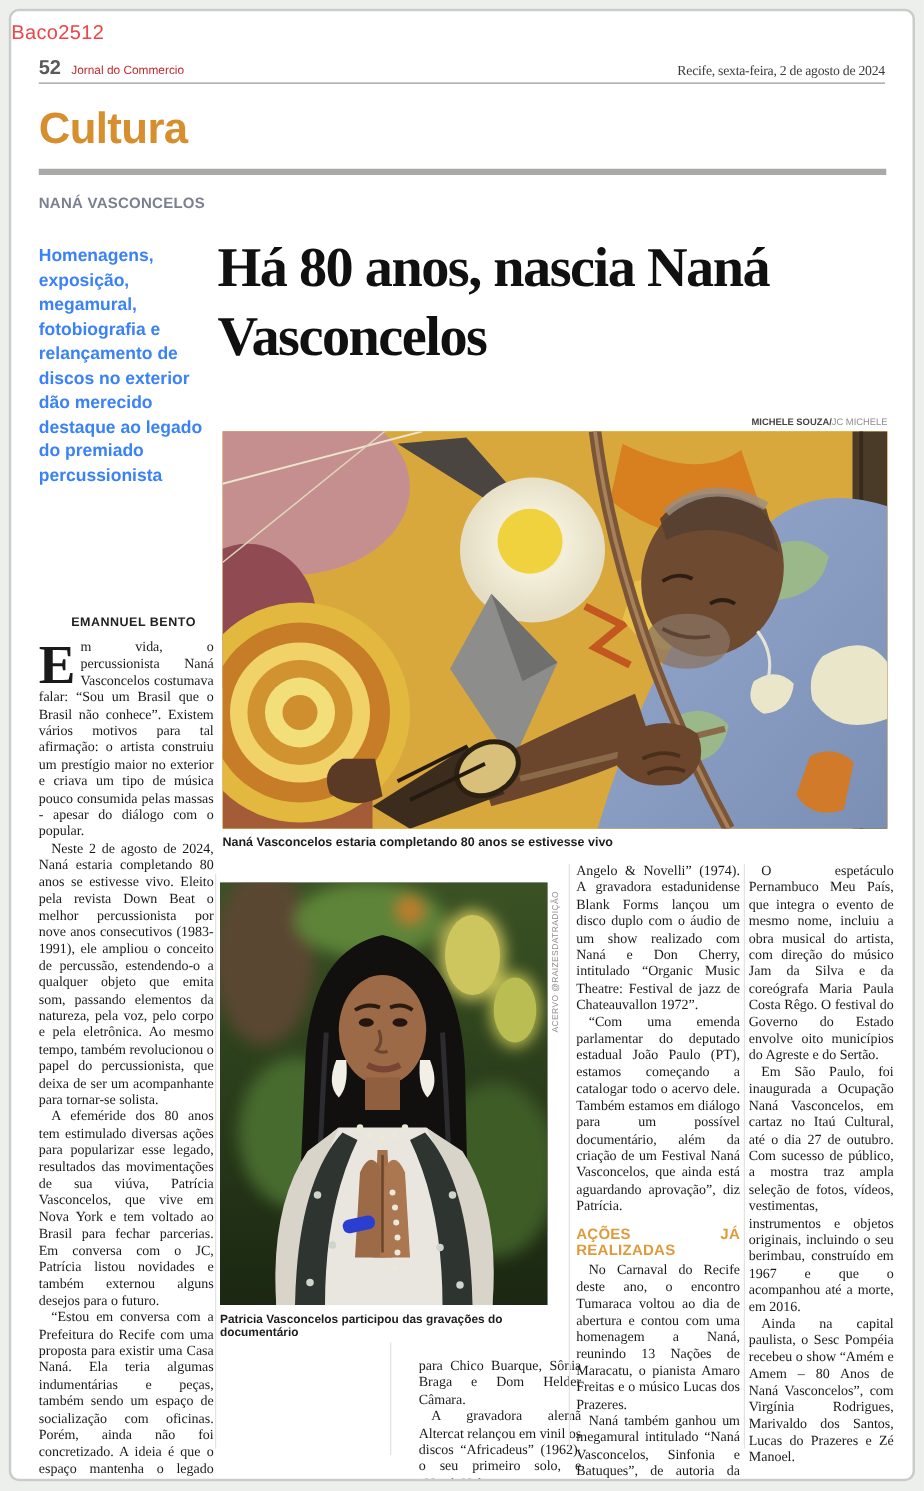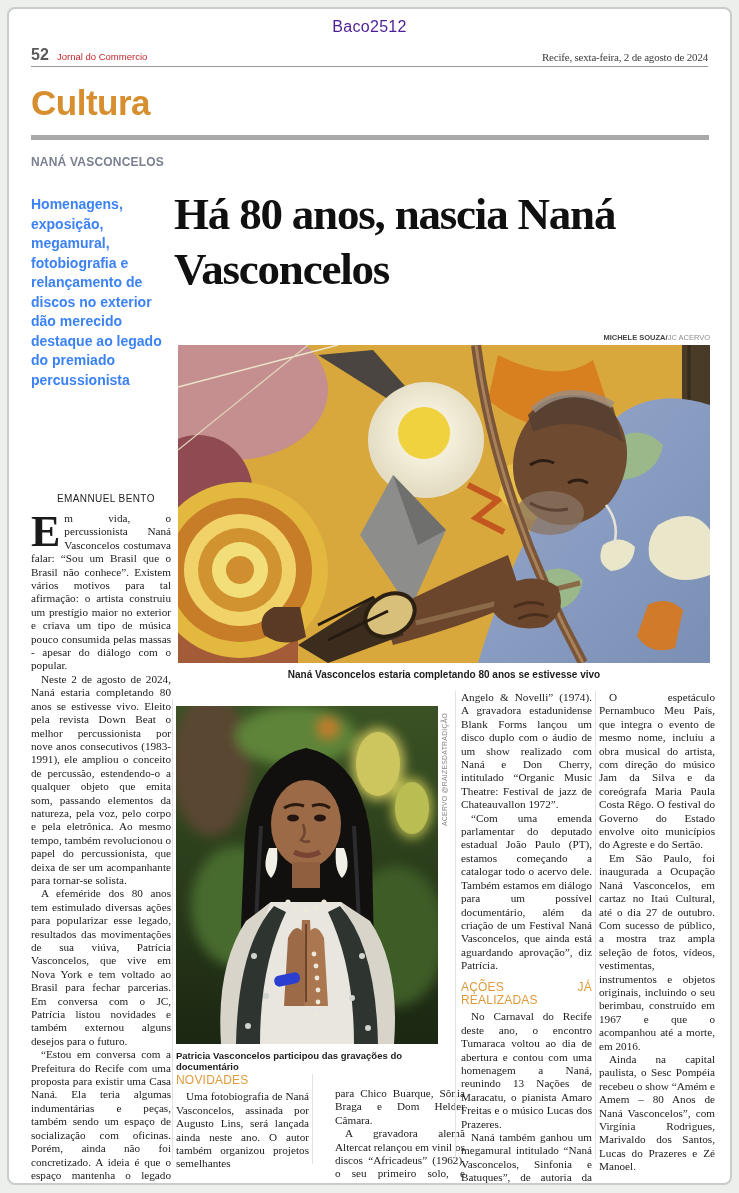--- a/index.html
+++ b/index.html
@@ -1,63 +1,63 @@
 <!DOCTYPE html>
 <html><head>
 <meta charset="utf-8">
 <style>
   * { margin:0; padding:0; box-sizing:border-box; }
   html,body { width:739px; height:1193px; background:#edefed; font-family:"Liberation Sans",sans-serif; }
   .page { position:absolute; left:7px; top:7px; width:725px; height:1178px; background:#fff;
           border:2px solid #c9cdc9; border-radius:8px; overflow:hidden; }
   .abs { position:absolute; }
 
-  .baco { top:9px; left:0; width:100%; text-align:center; color:#4c1d95; font-size:16px; letter-spacing:.3px; }
+  .baco { top:9px; left:0; width:100%; text-align:left; color:#ef4444; font-size:16px; letter-spacing:.3px; }
 
   .mast { top:38px; left:22px; right:22px; height:20px; border-bottom:1.5px solid #9a9a98; }
   .pagenum { position:absolute; left:0; bottom:2px; font-size:16px; font-weight:bold; color:#5a5a5a;text-align:right; }
   .paper   { position:absolute; left:26px; bottom:4px; font-size:9.5px; font-weight:normal; color:#c1272d; }
   .dateline{ position:absolute; right:0; bottom:3px; font-size:11px; color:#3c3c3c; font-family:"Liberation Serif",serif; letter-spacing:-.2px;text-align:center; }
 
   .section { top:74px; left:22px; font-size:35px; font-weight:bold; color:#d78e2e; letter-spacing:-.5px; }
   .graybar { top:126px; left:22px; width:678px; height:5px; background:#a9a9a7; }
   .kicker  { top:146px; left:22px; font-size:12px; font-weight:bold; color:#7b8090; letter-spacing:.2px; }
 
   .deck { top:186px; left:22px; width:134px; color:#3b82f6; font-size:14px; line-height:19.5px; font-weight:bold; }
 
   .headline { top:178px; left:165px; width:540px; font-size:45px; line-height:55px; font-weight:800;
               color:#101010; letter-spacing:-1.2px; font-family:Liberation Serif, serif; }
 
   .credit-main { top:324px; left:165px; width:536px; text-align:right; font-size:7.5px; color:#8d8d8d; }
   .credit-main b { color:#444; }
 
   .photo-main { top:336px; left:169px; width:532px; height:318px; overflow:hidden; background:#d9a83c; }
-  .cap-main   { top:660px; left:169px; width:532px; font-size:10px; font-weight:bold; color:#1c1c1c;text-align:center; }
+  .cap-main   { top:660px; left:169px; width:532px; font-size:10px; font-weight:bold; color:#1c1c1c; }
 
   .photo-pat { top:697px; left:167px; width:262px; height:338px; overflow:hidden; background:#22301a; }
   .vcredit   { top:697px; left:432px; height:120px; writing-mode:vertical-rl; transform:rotate(180deg);
                font-size:6.8px; color:#8b8b8b; letter-spacing:.3px; }
   .cap-pat   { top:1041px; left:167px; width:268px; font-size:9.5px; font-weight:bold; color:#1c1c1c; }
 
   .body { font-family:"Liberation Serif",serif; font-size:11.2px; line-height:13.4px; color:#1a1a1a;
           text-align:justify; }
   .body p { text-indent:10px; }
   .body p.noindent { text-indent:0; }
 
-  .byline { top:484px; left:22px; font-size:10px; font-weight:normal; color:#222; letter-spacing:.4px;padding-left:26px; }
+  .byline { top:484px; left:22px; font-size:10px; font-weight:bold; color:#222; letter-spacing:.4px;padding-left:26px; }
   .col1 { top:503px; left:22px; width:140px; }
   .dropcap { float:left; font-size:44px; line-height:36px; font-weight:bold; padding:2px 4px 0 0;
              font-family:"Liberation Serif",serif; }
 
   .col2 { top:1065px; left:167px; width:133px; }
   .col3 { top:1078px; left:326px; width:130px; }
   .col4 { top:682px;  left:452px; width:131px; }
   .col5 { top:682px;  left:590px; width:116px; }
 
-  .subhead { font-family:"Liberation Sans",sans-serif; font-size:12px; font-weight:normal; color:#df9a3b;
+  .subhead { font-family:"Liberation Sans",sans-serif; font-size:12px; font-weight:bold; color:#df9a3b;
              letter-spacing:.2px; margin-bottom:3px; }
   .subhead.mid { margin-top:8px; }
 
   .vrule { position:absolute; width:1px; background:#e2e2de; }
 </style>
 </head>
 <body>
 
 <div class="page">
 
@@ -71,21 +71,21 @@
 
   <div class="abs section">Cultura</div>
   <div class="abs graybar"></div>
   <div class="abs kicker">NANÁ VASCONCELOS</div>
 
   <div class="abs deck">Homenagens, exposição, megamural, fotobiografia e relançamento de discos no exterior dão merecido destaque ao legado do premiado percussionista</div>
 
   <div class="abs headline">Há 80 anos, nascia Naná Vasconcelos</div>
 
   <div class="abs credit-main">
-    <b>MICHELE SOUZA/</b><span>JC ACERVO</span>
+    <b>MICHELE SOUZA/</b><span>JC MICHELE</span>
   </div>
 
   <div class="abs photo-main">
     <svg width="532" height="318" viewBox="0 0 532 318">
       <defs>
         <radialGradient id="egg" cx="50%" cy="45%">
             <stop offset="0%" stop-color="#f2d53e"></stop>
             <stop offset="45%" stop-color="#f3efda"></stop>
             <stop offset="100%" stop-color="#e4ddc4"></stop>
           </radialGradient>
@@ -237,24 +237,20 @@
           <circle cx="141" cy="272" r="2.4"></circle>
           <circle cx="142" cy="284" r="2.4"></circle>
           <circle cx="142" cy="296" r="2.4"></circle>
           <circle cx="140" cy="308" r="2.4"></circle>
         </g>
     </svg>
   </div>
   <div class="abs vcredit">ACERVO @RAIZESDATRADIÇÃO</div>
   <div class="abs cap-pat">Patricia Vasconcelos participou das gravações do documentário</div>
 
-  <div class="abs body col2">
-    <div class="subhead">NOVIDADES</div>
-    <p>Uma fotobiografia de Naná Vasconcelos, assinada por Augusto Lins, será lançada ainda neste ano. O autor também organizou projetos semelhantes</p>
-  </div>
 
   <div class="abs body col3">
     <p class="noindent">para Chico Buarque, Sônia Braga e Dom Helder Câmara.</p>
     <p>A gravadora alemã Altercat relançou em vinil os discos “Africadeus” (1962), o seu primeiro solo, e “Naná, Nelson</p>
   </div>
 
   <div class="abs body col4">
     <p class="noindent">Angelo &amp; Novelli” (1974). A gravadora estadunidense Blank Forms lançou um disco duplo com o áudio de um show realizado com Naná e Don Cherry, intitulado “Organic Music Theatre: Festival de jazz de Chateauvallon 1972”.</p>
     <p>“Com uma emenda parlamentar do deputado estadual João Paulo (PT), estamos começando a catalogar todo o acervo dele. Também estamos em diálogo para um possível documentário, além da criação de um Festival Naná Vasconcelos, que ainda está aguardando aprovação”, diz Patrícia.</p>
     <div class="subhead mid">AÇÕES JÁ REALIZADAS</div>

